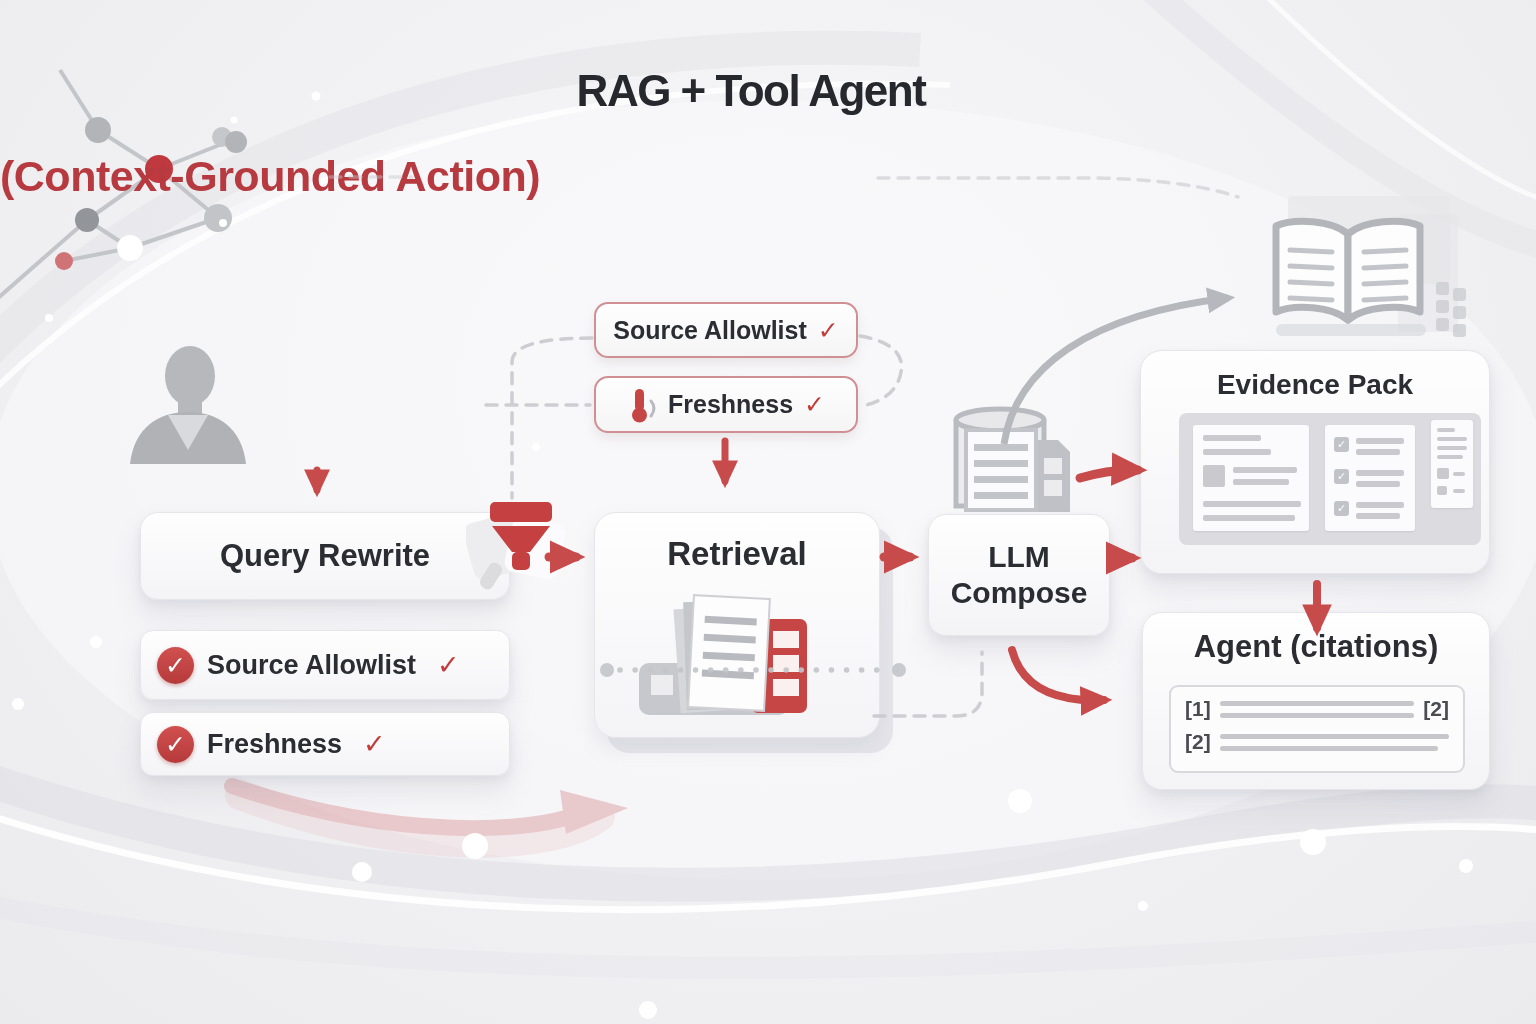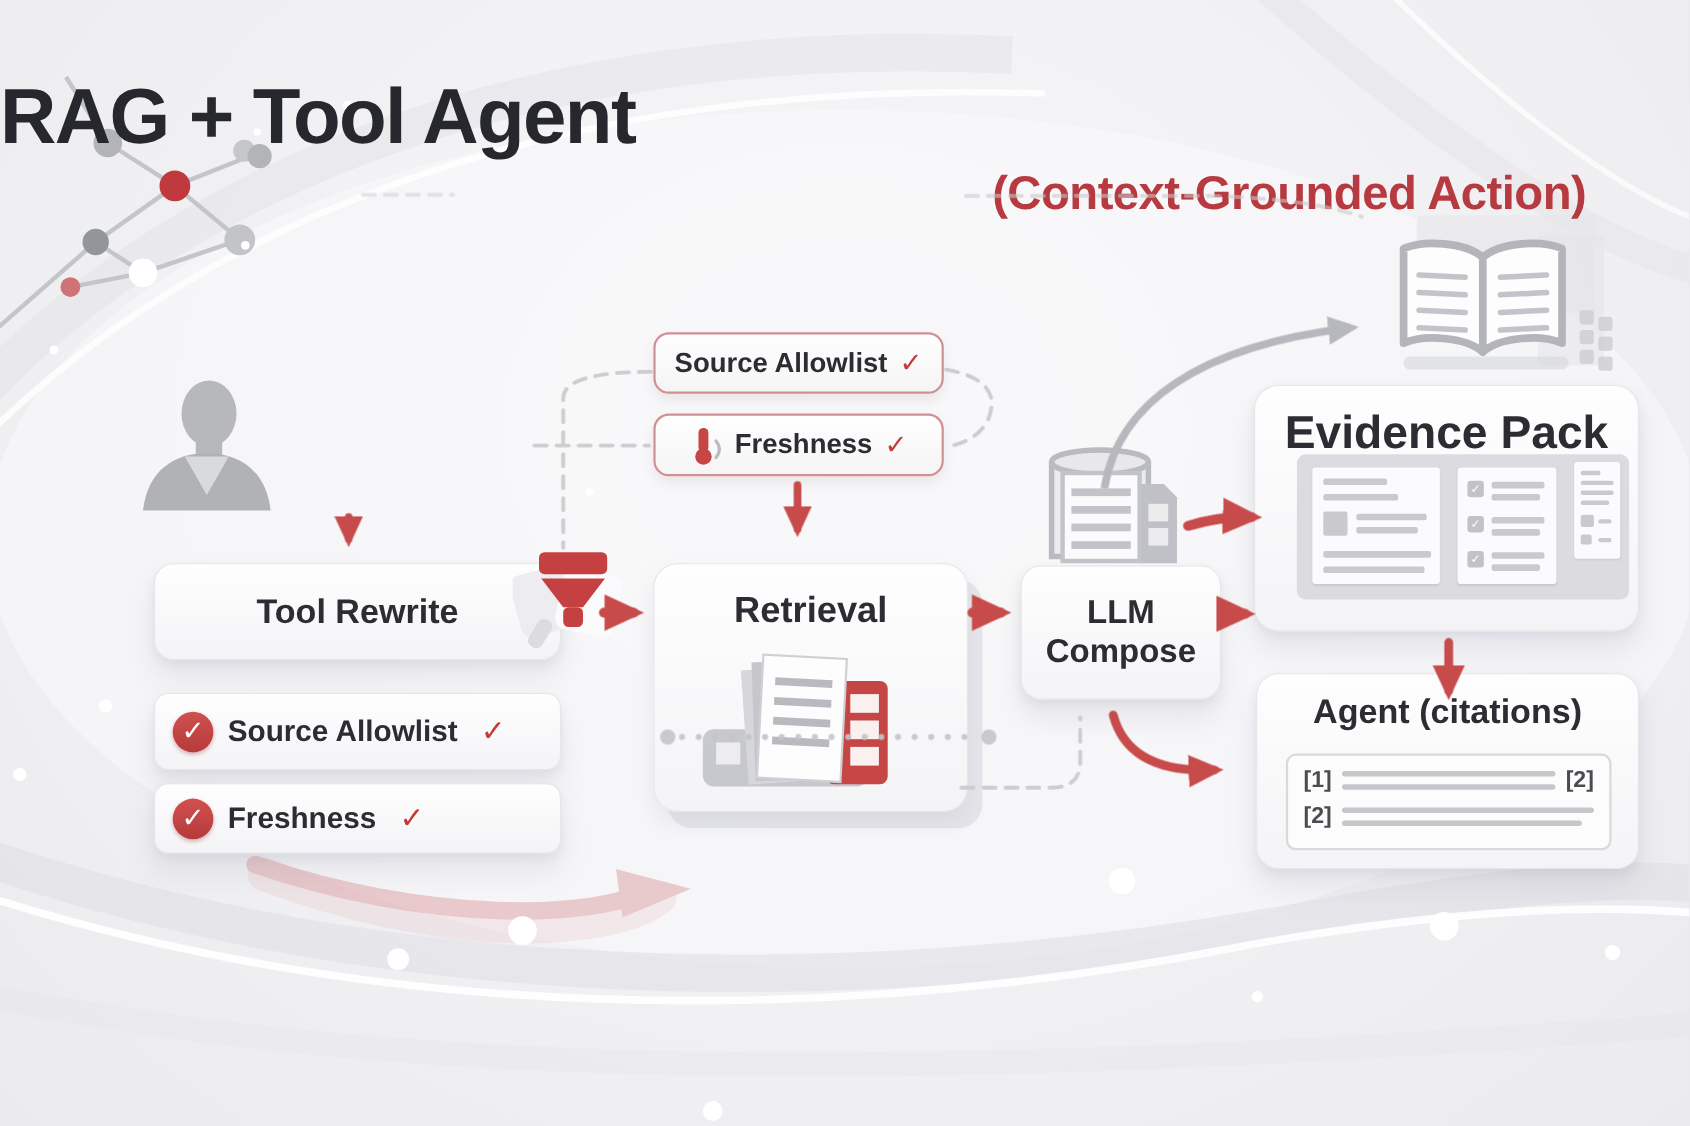--- a/index.html
+++ b/index.html
@@ -7,23 +7,23 @@
   #stage{position:relative;width:1536px;height:1024px;overflow:hidden;
          background:radial-gradient(ellipse at 50% 38%, #f8f8fa 0%, #f1f1f4 55%, #ebebee 100%);}
   svg.layer{position:absolute;inset:0;pointer-events:none;}
   #bg{z-index:0;} #fg{z-index:3;}
   .node{position:absolute;z-index:2;box-sizing:border-box;}
   .card{background:linear-gradient(180deg,#fefefe 0%,#f4f4f7 100%);
         border:1px solid #e6e6ea;
         box-shadow:0 4px 8px rgba(140,140,160,.12),0 16px 26px rgba(140,140,160,.16);}
   .ttl{color:#2b2d33;font-weight:700;}
   
-  .page-title{left:0;width:1502px;top:66px;font-size:71px;font-weight:700;
+  .page-title{left:0;width:1502px;top:66px;text-align:center;font-size:44px;font-weight:700;
               color:#26282e;letter-spacing:-1.5px;}
-  .page-subtitle{left:0;width:1442px;top:152px;text-align:right;font-size:43px;font-weight:700;
+  .page-subtitle{left:0;width:1442px;top:152px;text-align:left;font-size:43px;font-weight:700;
               color:#b63a3f;letter-spacing:-0.5px;}
   
   .bubble{left:256px;top:323px;width:228px;height:138px;border-radius:22px;
           display:flex;align-items:center;justify-content:center;text-align:center;
           font-size:30px;line-height:1.25;}
   .bubble-tail{position:absolute;left:-12px;top:52px;width:28px;height:28px;background:#fcfcfd;
           transform:rotate(45deg);border-radius:4px;}
   
   .query-box{left:140px;top:512px;width:370px;height:88px;border-radius:18px;
           display:flex;align-items:center;justify-content:center;font-size:31px;}
@@ -41,21 +41,21 @@
   .pill1{top:302px;height:56px;} .pill2{top:376px;height:57px;}
   .pill .red-check{margin-left:2px;font-size:25px;}
   
   .retrieval-box{left:594px;top:512px;width:286px;height:226px;border-radius:22px;
         box-shadow:13px 15px 0 rgba(198,198,208,.38),0 10px 20px rgba(140,140,160,.15);}
   .retrieval-box .box-title{position:absolute;top:22px;left:0;width:100%;text-align:center;font-size:33px;}
   .llm-box{left:928px;top:514px;width:182px;height:122px;border-radius:18px;
         display:flex;align-items:center;justify-content:center;text-align:center;
         font-size:30px;line-height:1.2;}
   .evidence-box{left:1140px;top:350px;width:350px;height:224px;border-radius:22px;}
-  .evidence-box .box-title{position:absolute;top:18px;left:0;width:100%;text-align:center;font-size:42px;}
+  .evidence-box .box-title{position:absolute;top:18px;left:0;width:100%;text-align:center;font-size:28px;}
   .evidence-panel{position:absolute;left:38px;top:62px;width:302px;height:132px;background:#dcdce0;
         border-radius:8px;}
   .ev-card{position:absolute;background:#fbfbfd;border-radius:3px;box-shadow:0 1px 2px rgba(120,120,140,.2);}
   .ev-line{position:absolute;background:#c9c9ce;border-radius:2px;height:6px;}
   .ev-sq{position:absolute;background:#c9c9ce;border-radius:2px;}
   .ev-chk{position:absolute;width:15px;height:15px;background:#c2c3c8;border-radius:3px;color:#fff;
         font-size:11px;font-weight:700;display:flex;align-items:center;justify-content:center;}
   
   .answer-box{left:1142px;top:612px;width:348px;height:178px;border-radius:20px;}
   .answer-box .box-title{position:absolute;top:16px;left:0;width:100%;text-align:center;font-size:31px;}
@@ -149,21 +149,21 @@
 
   <svg class="node" style="left:118px;top:328px;" width="140" height="140" viewBox="0 0 140 140">
     <ellipse cx="72" cy="48" rx="25" ry="30" fill="#b6b8bc"></ellipse>
     <rect x="60" y="70" width="24" height="16" fill="#b6b8bc"></rect>
     <path d="M12,136 C16,100 40,84 70,84 C100,84 124,100 128,136 Z" fill="#b0b2b6"></path>
     <path d="M50,87 L90,87 L70,122 Z" fill="#d9dadd"></path>
   </svg>
 
 
   <div class="node card query-box ttl">
-    <span>Tool Rewrite</span>
+    <span>Query Rewrite</span>
   </div>
 
   <div class="node card check-row row1 ttl">
     <span class="circle-check">✓</span>
     <span>Source Allowlist</span>
     <span class="red-check">✓</span>
   </div>
 
   <div class="node card check-row row2 ttl">
     <span class="circle-check">✓</span>

